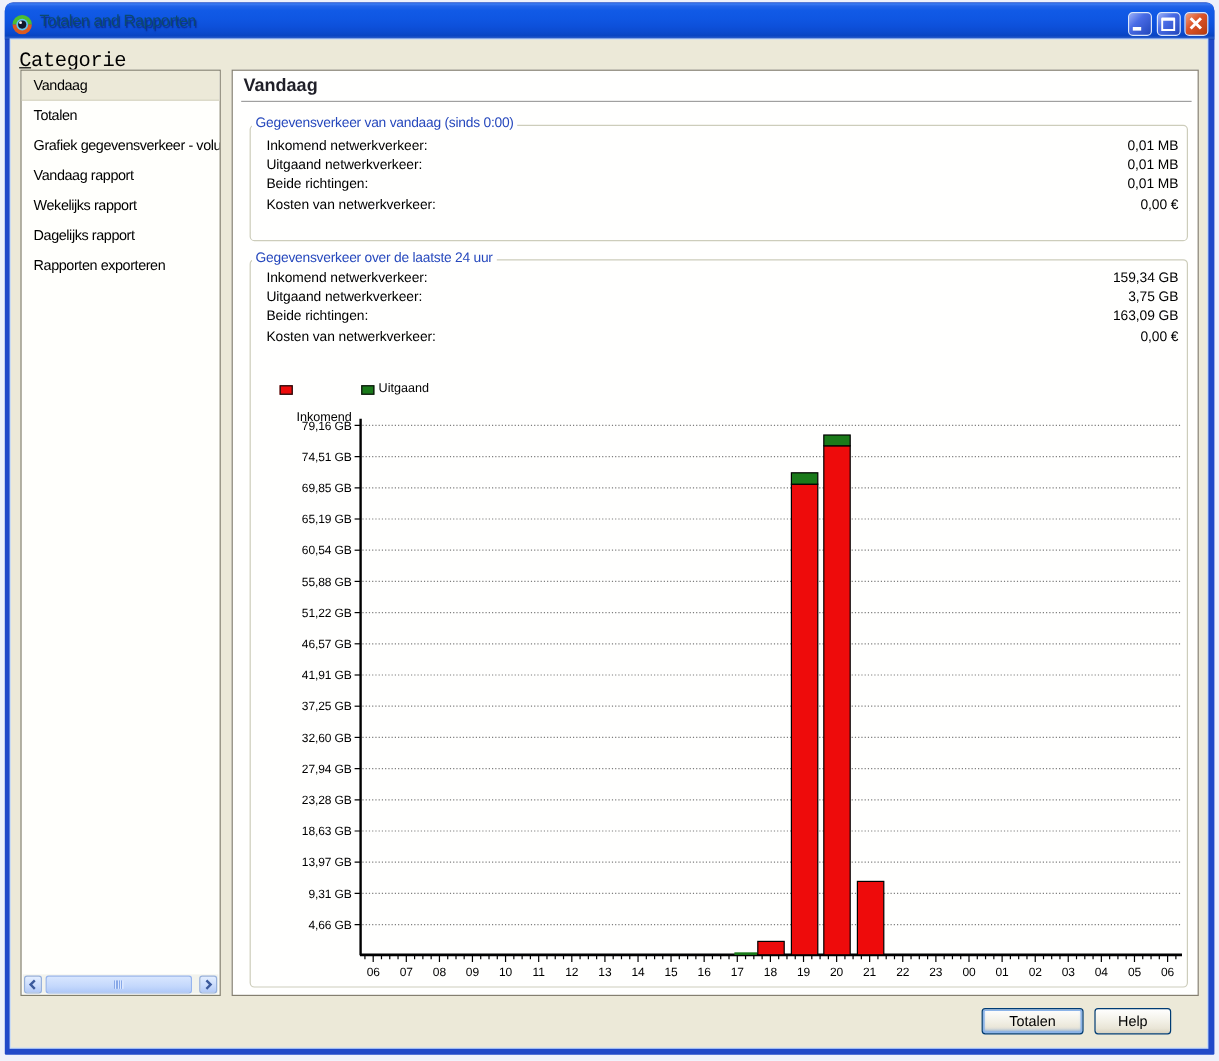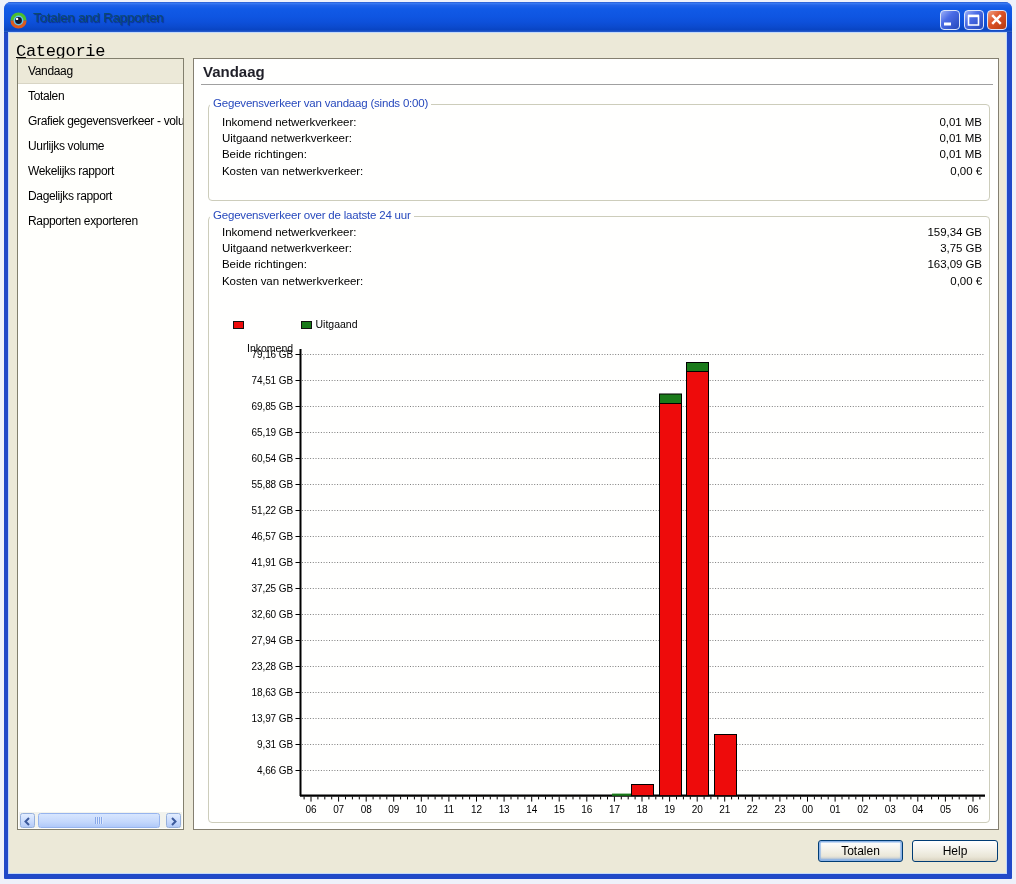--- a/index.html
+++ b/index.html
@@ -34,21 +34,21 @@
 .gl1{left:210px;top:97px;}
 .gl2{left:210px;top:209px;}
 .row{font-size:11.5px;letter-spacing:-0.05px;color:#000;white-space:nowrap;}
 .rval{text-align:right;}
 .legsq{width:9px;height:6.5px;border:1px solid #111;}
 .legtext{font-size:10.5px;color:#000;}
 .chart{left:240px;top:344px;}
 .chart text{font-size:10px;letter-spacing:-0.1px;fill:#000;font-family:"Liberation Sans",sans-serif;}
 .btn{top:839.5px;height:22px;border:1px solid #003c74;border-radius:3px;box-sizing:border-box;background:linear-gradient(180deg,#ffffff 0%,#f2f0e6 50%,#e9e5d6 80%,#d8d2c0 100%);font-size:12px;color:#000;text-align:center;line-height:20px;}
 .bsluiten{left:818px;width:85px;box-shadow:inset 0 0 0 1.6px #8cb4e8,inset 0 -2px 3px #79a7e4;}
-.bhelp{left:912px;width:86px;}
+.bhelp{left:912px;width:64px;}
 </style>
 </head>
 <body>
 <div id="page">
 <div class="abs window"></div>
 <div class="abs titlebar"></div>
 <div class="abs client"></div>
 <svg class="abs ticon" width="17" height="17" viewBox="0 0 17 17">
  <path d="M2.2,8.5 A6.3,6.3 0 0 1 14.8,8.5" fill="none" stroke="#4cbe2e" stroke-width="3.6"></path>
  <path d="M14.8,8.5 A6.3,6.3 0 0 1 2.2,8.5" fill="none" stroke="#dd5a1e" stroke-width="3.6"></path>
@@ -65,21 +65,21 @@
         <rect x="3" y="3.6" width="11" height="2.6" fill="#fff"></rect>
       </svg></div>
 <div class="abs capbtn bclose"><svg width="17" height="17" viewBox="0 0 17 17">
         <path d="M4.2,4.2 L12.8,12.8 M12.8,4.2 L4.2,12.8" stroke="#fff" stroke-width="2.5" stroke-linecap="butt"></path>
       </svg></div>
 <div class="abs menutext"><span style="text-decoration:underline">C</span>ategorie</div>
 <div class="abs sidebar">
  <div class="sitem sel">Vandaag</div>
  <div class="sitem">Totalen</div>
  <div class="sitem">Grafiek gegevensverkeer - volume</div>
- <div class="sitem">Uurlijks volume</div>
+ <div class="sitem">Vandaag rapport</div>
  <div class="sitem">Wekelijks rapport</div>
  <div class="sitem">Dagelijks rapport</div>
  <div class="sitem">Rapporten exporteren</div>
  <div class="sbar">
   <div class="sbtn" style="left:1px;"><svg width="13" height="13" viewBox="0 0 13 13">
             <path d="M8,3 L4.5,6.5 L8,10" fill="none" stroke="#3c5a9c" stroke-width="2"></path>
           </svg></div>
   <div class="sthumb">
           <div class="grip"></div>
         </div>

